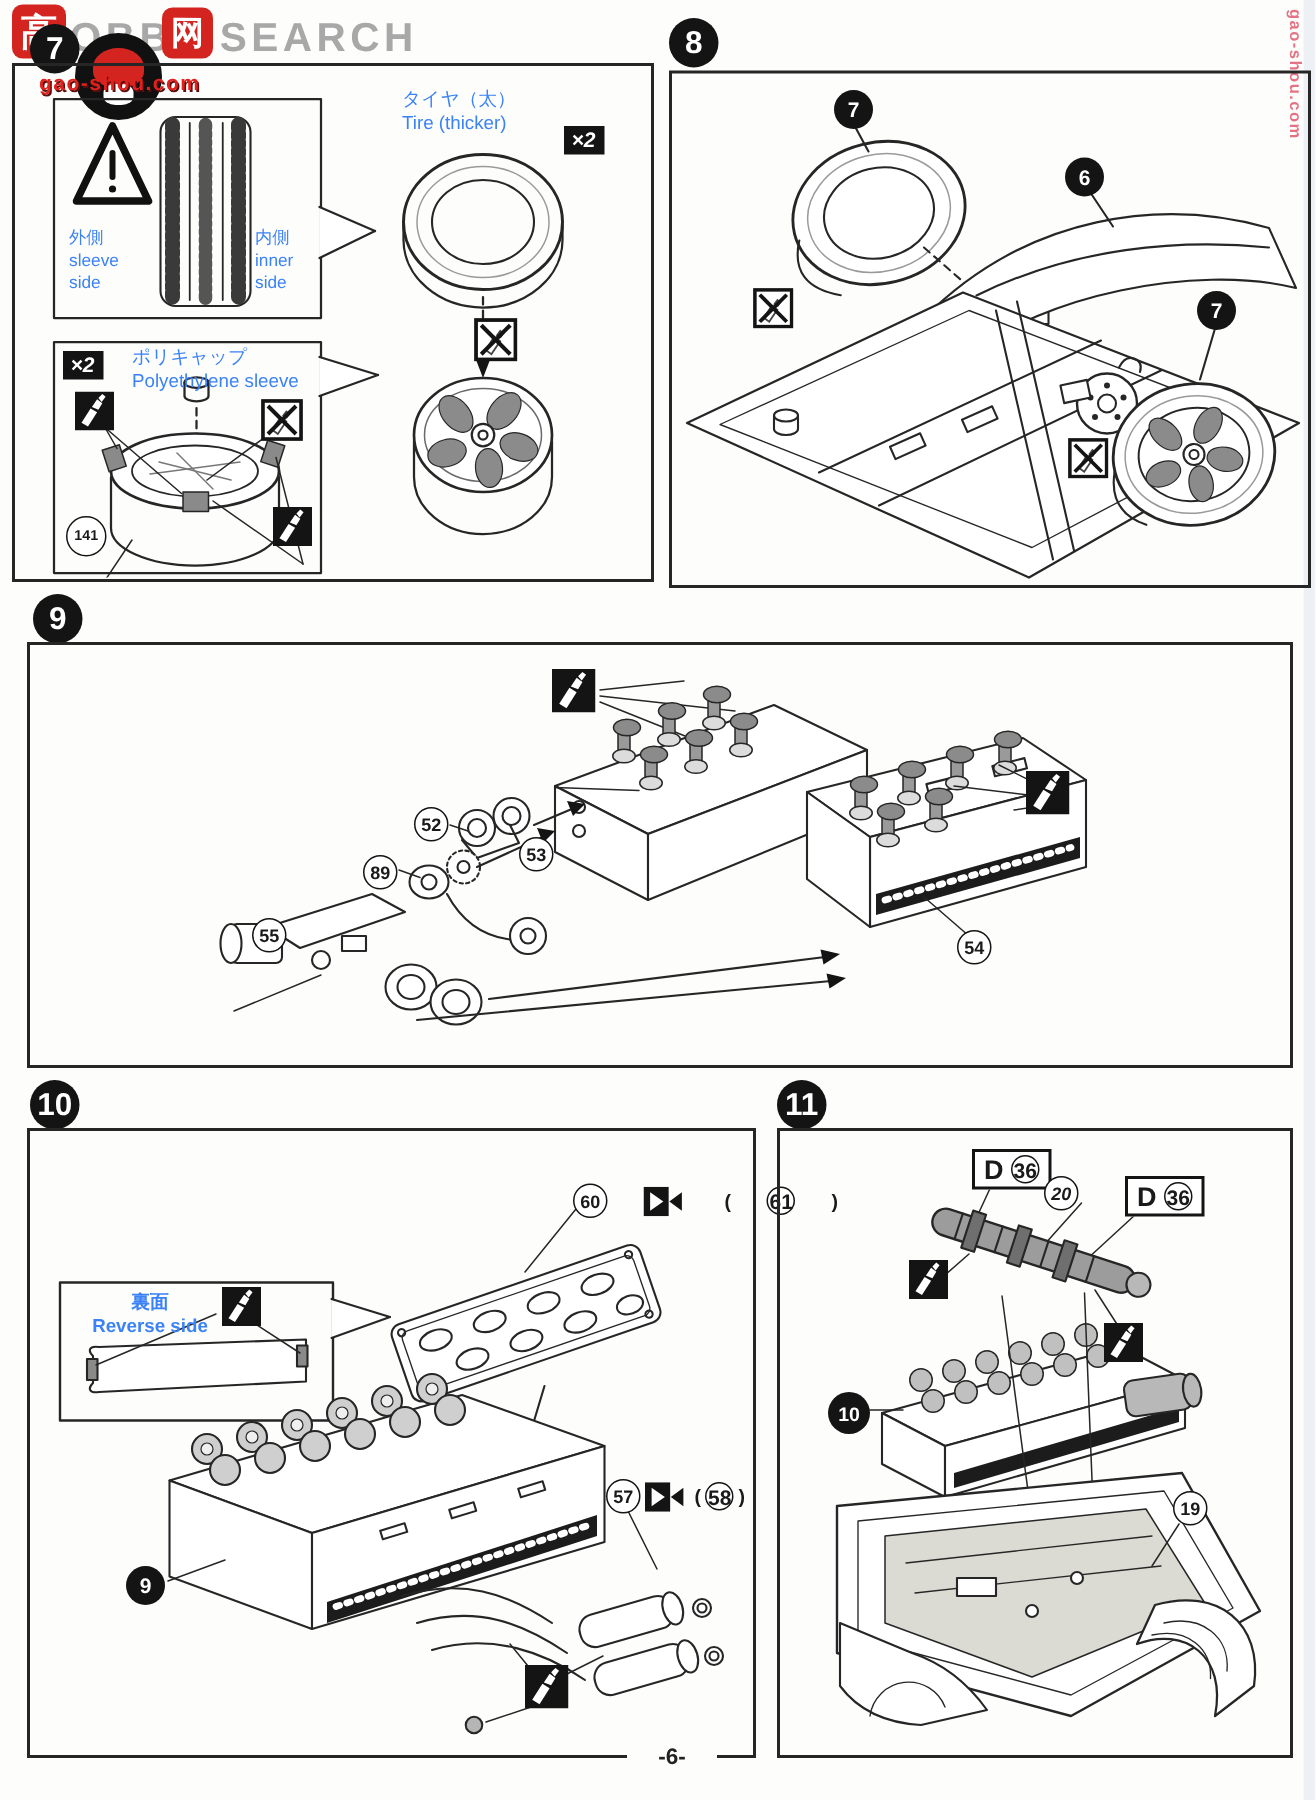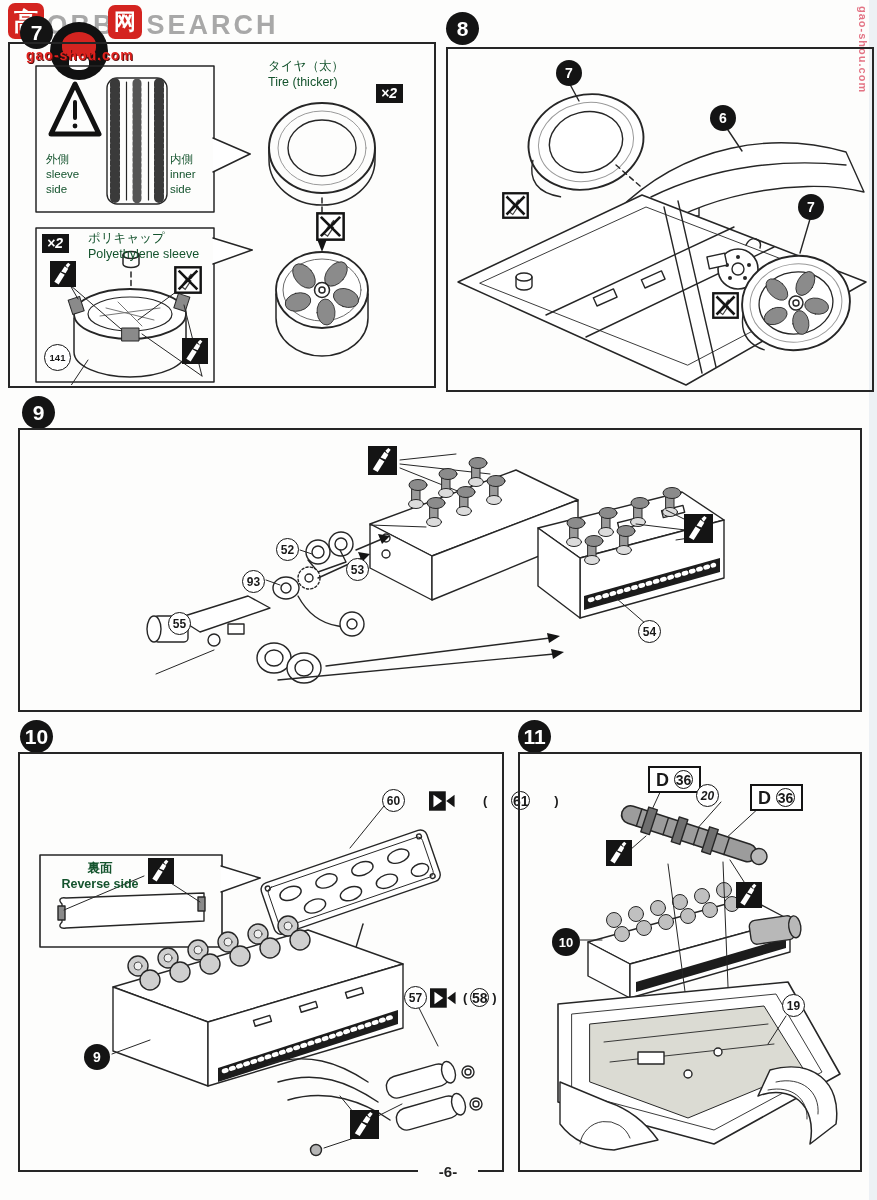--- a/index.html
+++ b/index.html
@@ -15,21 +15,21 @@
   .refnum{position:absolute;width:26px;height:26px;border-radius:50%;background:#141414;color:#fff;
           display:flex;align-items:center;justify-content:center;font-weight:bold;font-size:14px;}
   
   .pc{display:flex;align-items:center;justify-content:center;width:23px;height:23px;border-radius:50%;
       border:1.8px solid #141414;background:#fff;font-weight:bold;font-size:12px;box-sizing:border-box;}
   .pc.abs{position:absolute;}
   .pc.wide{width:27px;height:27px;font-size:9.5px;}
   .pc.inset{width:19px;height:19px;font-size:14px;border-width:1.5px;}
   .qty{position:absolute;background:#141414;color:#fff;font-weight:bold;font-style:italic;
        font-size:14px;padding:2px 6px 3px 5px;line-height:1;}
-  .lbl{position:absolute;font-size:12.5px;line-height:1.3;color:#14532d;white-space:pre-line;}
+  .lbl{position:absolute;font-size:12.5px;line-height:1.3;color:#3b82f6;white-space:pre-line;}
   .lbl.small{font-size:11.5px;}
   .lbl.b{font-weight:bold;}
   .icon{position:absolute;display:block;}
   .icon svg{display:block;width:100%;height:100%;}
   .pairgrp{position:absolute;display:flex;align-items:center;gap:3px;font-weight:bold;font-size:13px;}
   .pairgrp .mir{width:30px;height:22px;}
   .d36{position:absolute;display:flex;align-items:center;gap:5px;border:2.4px solid #141414;
        background:#fff;padding:2px 6px;}
   .d36 .d{font-weight:bold;font-size:18px;line-height:1;}
   
@@ -375,21 +375,21 @@
         <use href="#sym-cement"></use>
       </svg>
     </span>
   <span class="icon" style="left:684px;top:514px;width:29px;height:29px;">
       <svg viewBox="0 0 30 30">
         <use href="#sym-cement"></use>
       </svg>
     </span>
   <div class="pc abs" style="left:346px;top:514px;margin-top:44px;">53</div>
   <div class="pc abs" style="left:276px;top:538px;">52</div>
-  <div class="pc abs" style="left:242px;top:570px;">93</div>
+  <div class="pc abs" style="left:242px;top:570px;">89</div>
   <div class="pc abs" style="left:168px;top:612px;">55</div>
   <div class="pc abs" style="left:638px;top:620px;">54</div>
 
   <div class="stepnum" style="left:20px;top:720px;">10</div>
   <div class="box" style="left:18px;top:752px;width:482px;height:416px;"></div>
 
   <svg class="art" style="left:18px;top:752px;" width="482" height="416" viewBox="0 0 482 416">
     <g stroke="#262626" stroke-width="1.4" fill="none" stroke-linejoin="round" stroke-linecap="round">
 
       <line x1="366" y1="54" x2="332" y2="96" stroke-width="1"></line>

